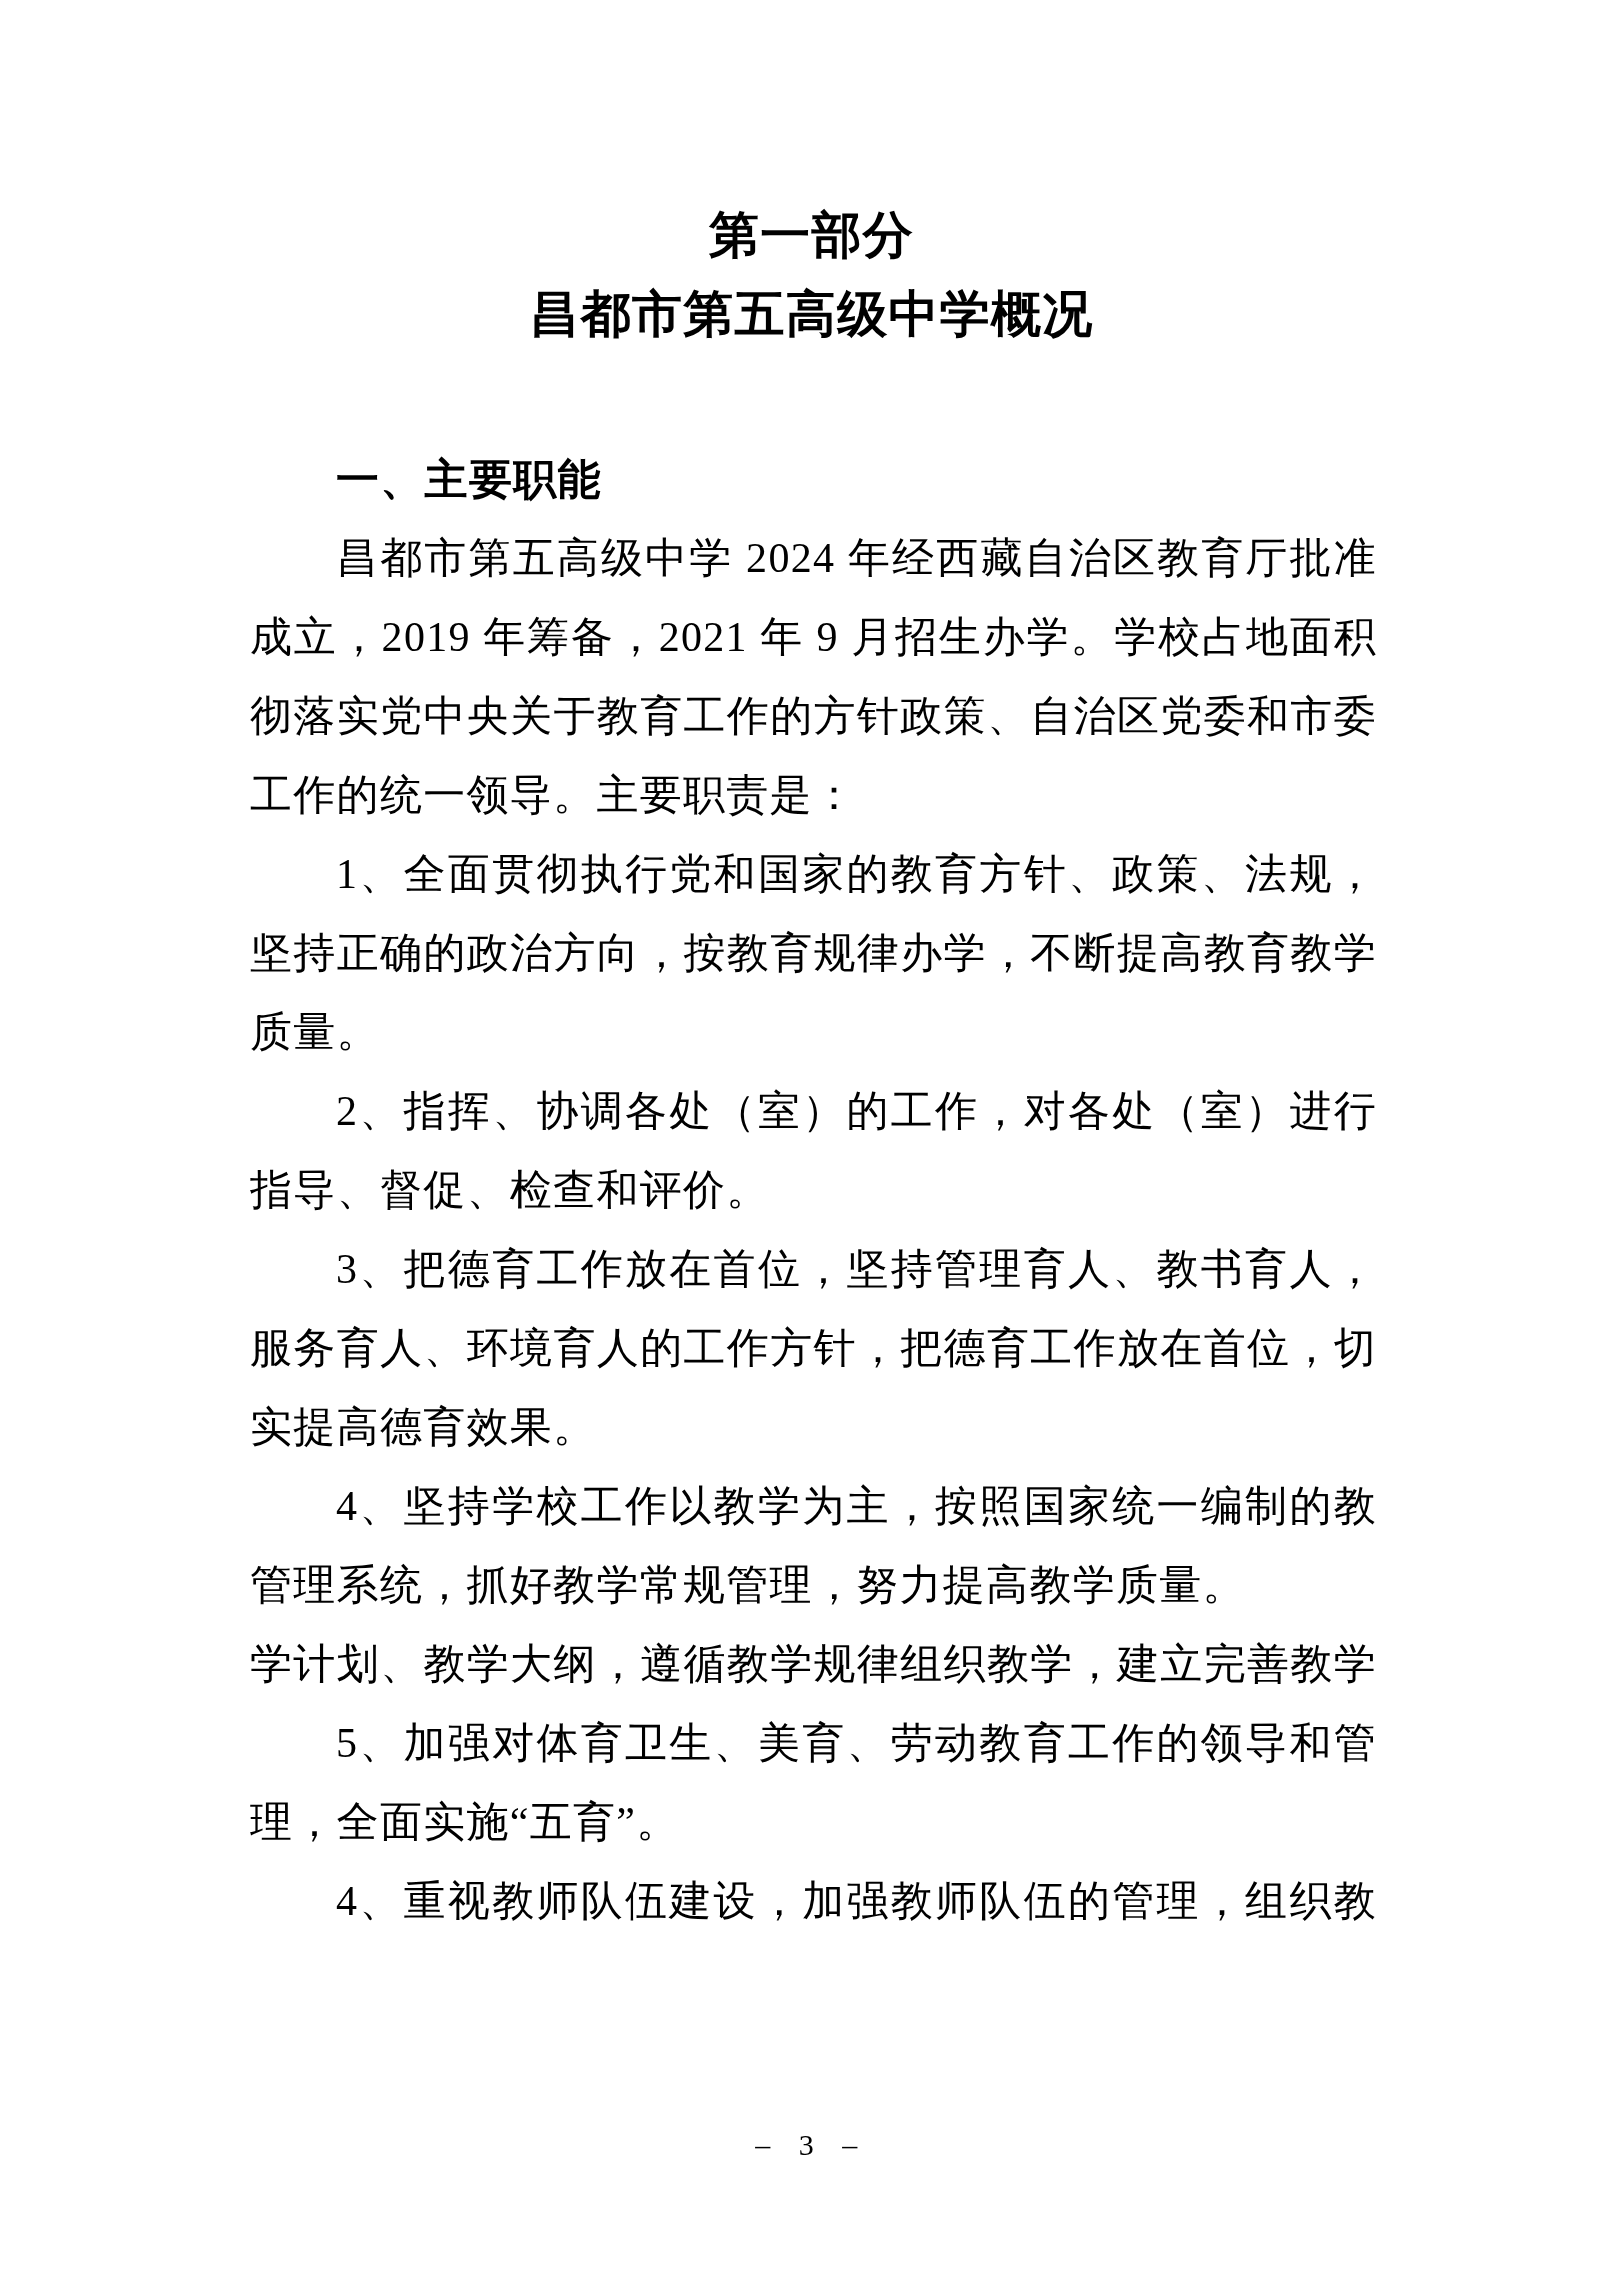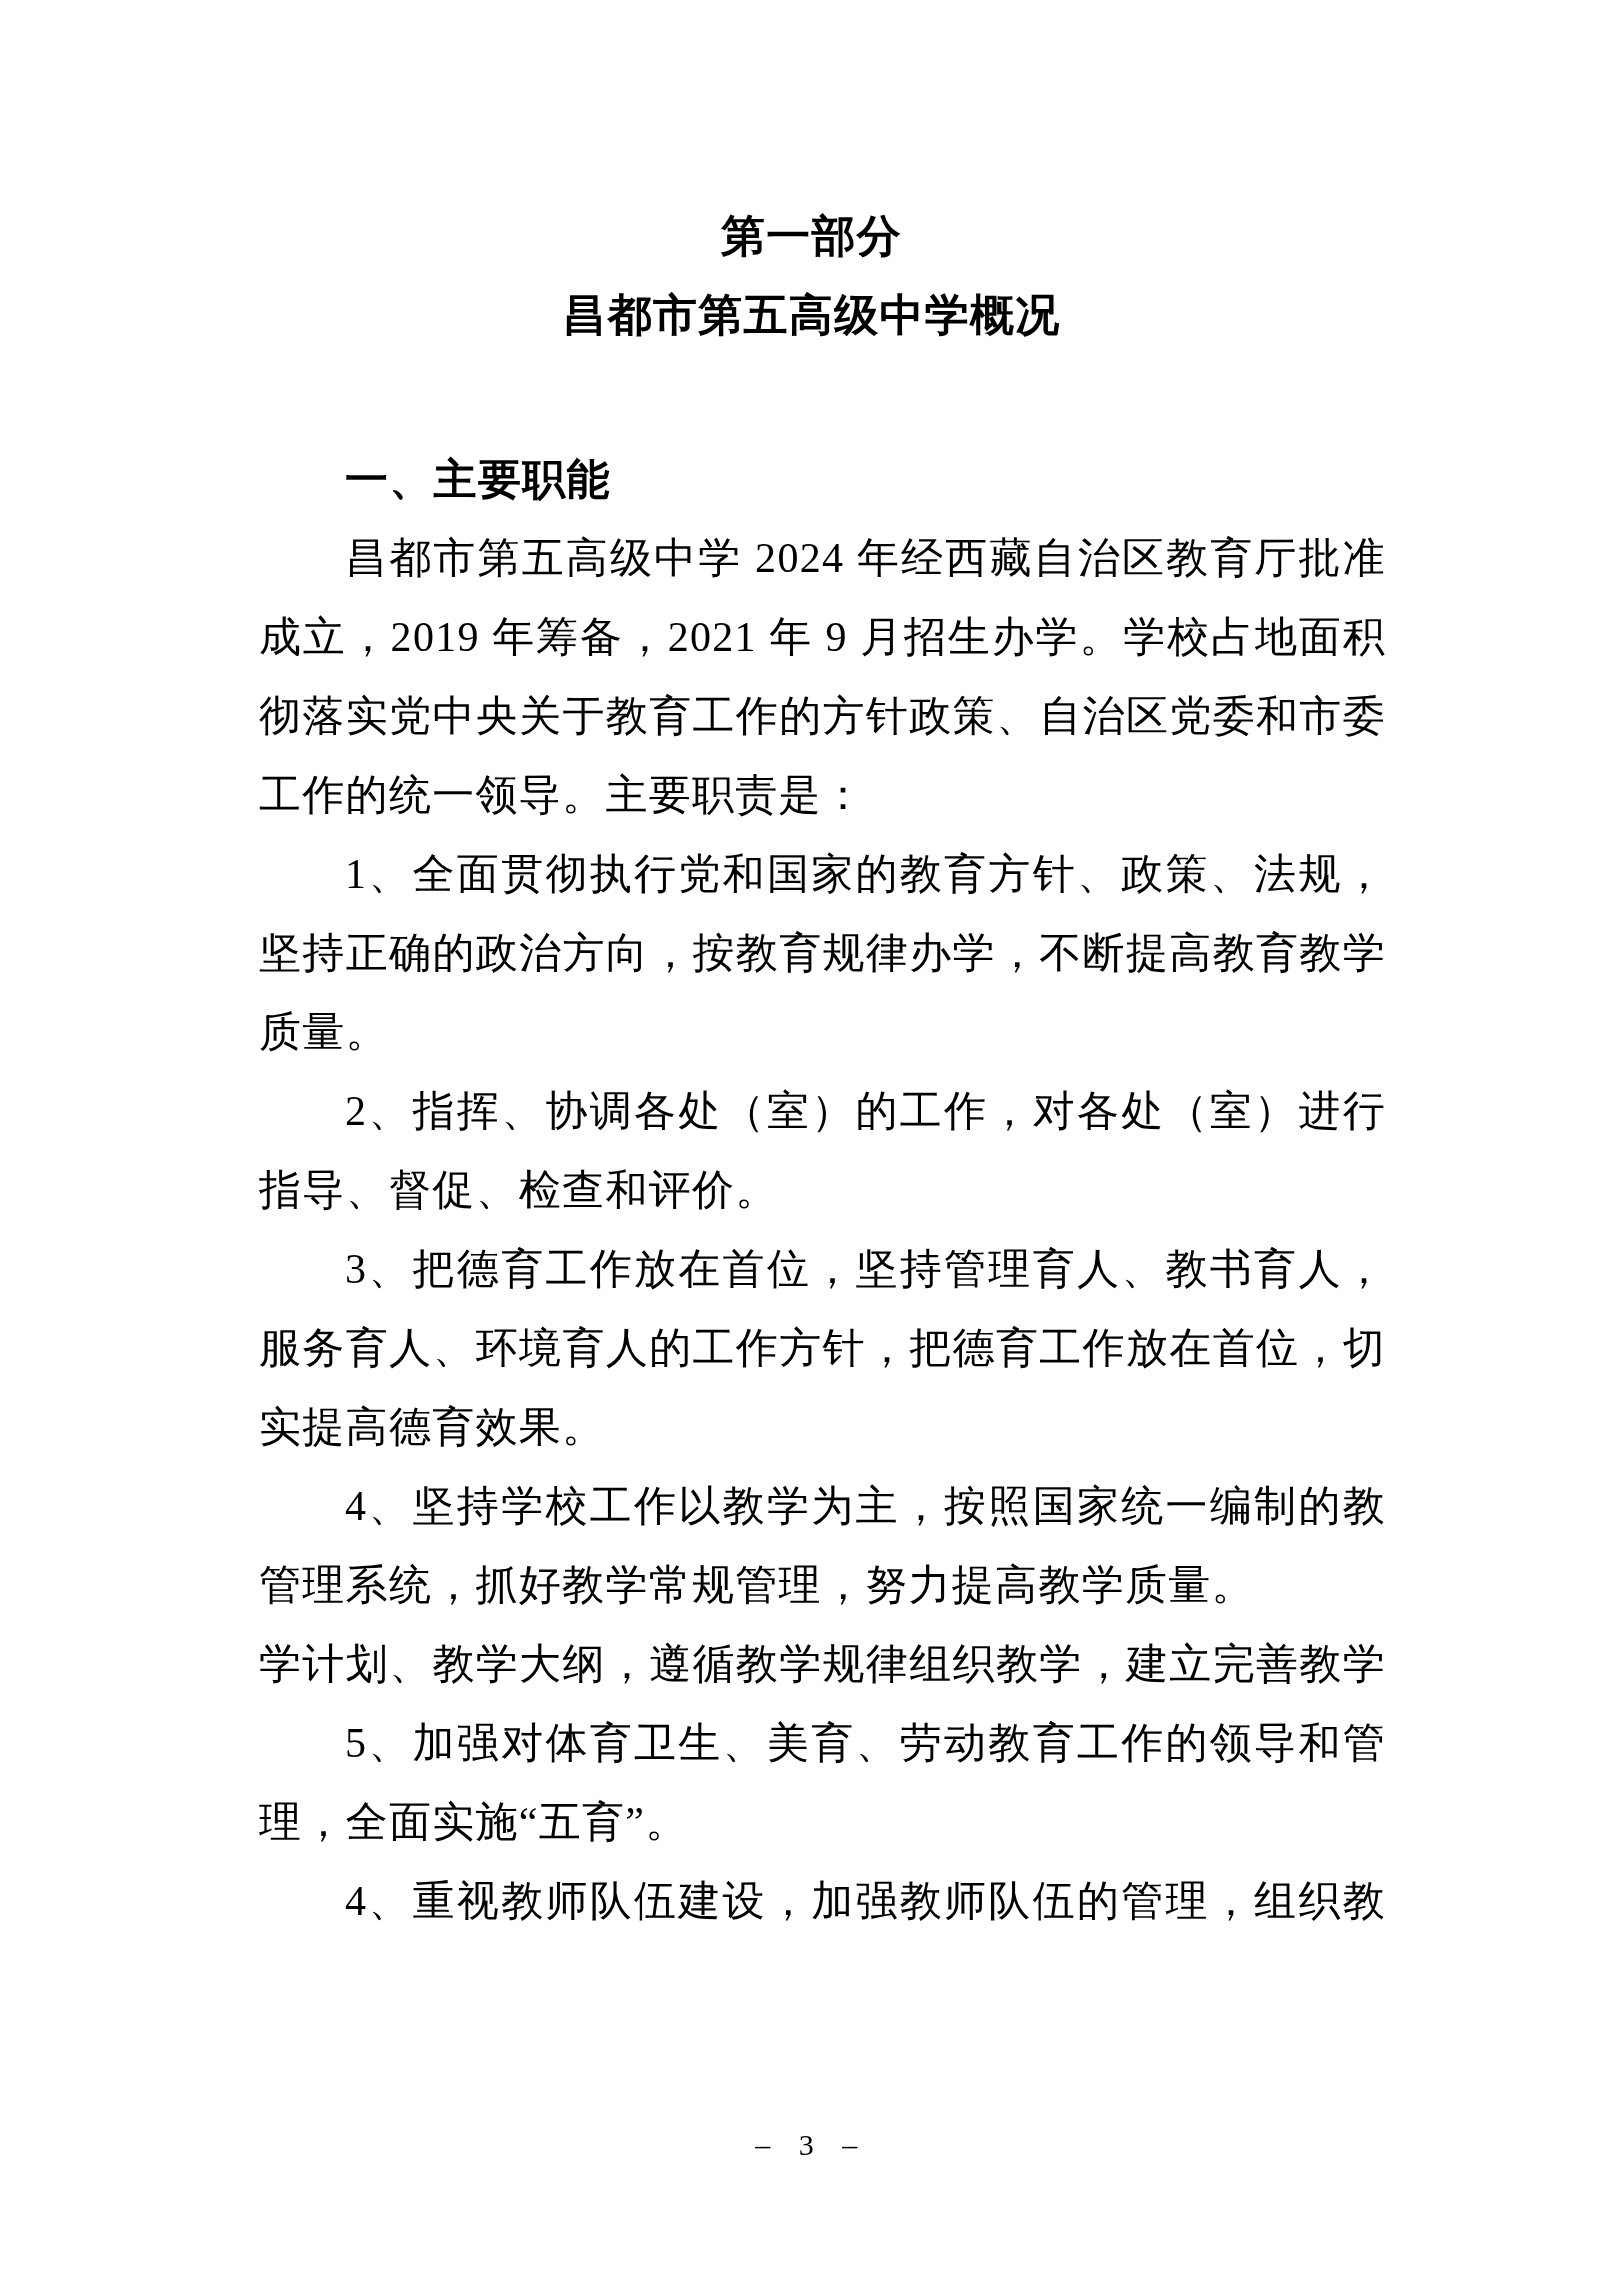--- a/index.html
+++ b/index.html
@@ -16,28 +16,28 @@
     overflow: hidden;
   }
   .title-block {
     position: absolute;
     top: 196px;
     left: 0;
     width: 100%;
     text-align: center;
     font-family: "Liberation Sans", "DejaVu Sans", sans-serif;
     font-weight: 700;
-    font-size: 44px;
+    font-size: 50px;
     line-height: 79px;
     letter-spacing: 1.3px;
   }
   .content {
     position: absolute;
     top: 440px;
-    left: 259px;
+    left: 250px;
     width: 1127px;
     font-family: "Liberation Serif", "DejaVu Serif", serif;
     font-size: 42px;
     line-height: 79px;
     letter-spacing: 1.3px;
   }
   .line {
     height: 79px;
   }
   .line.indent {

